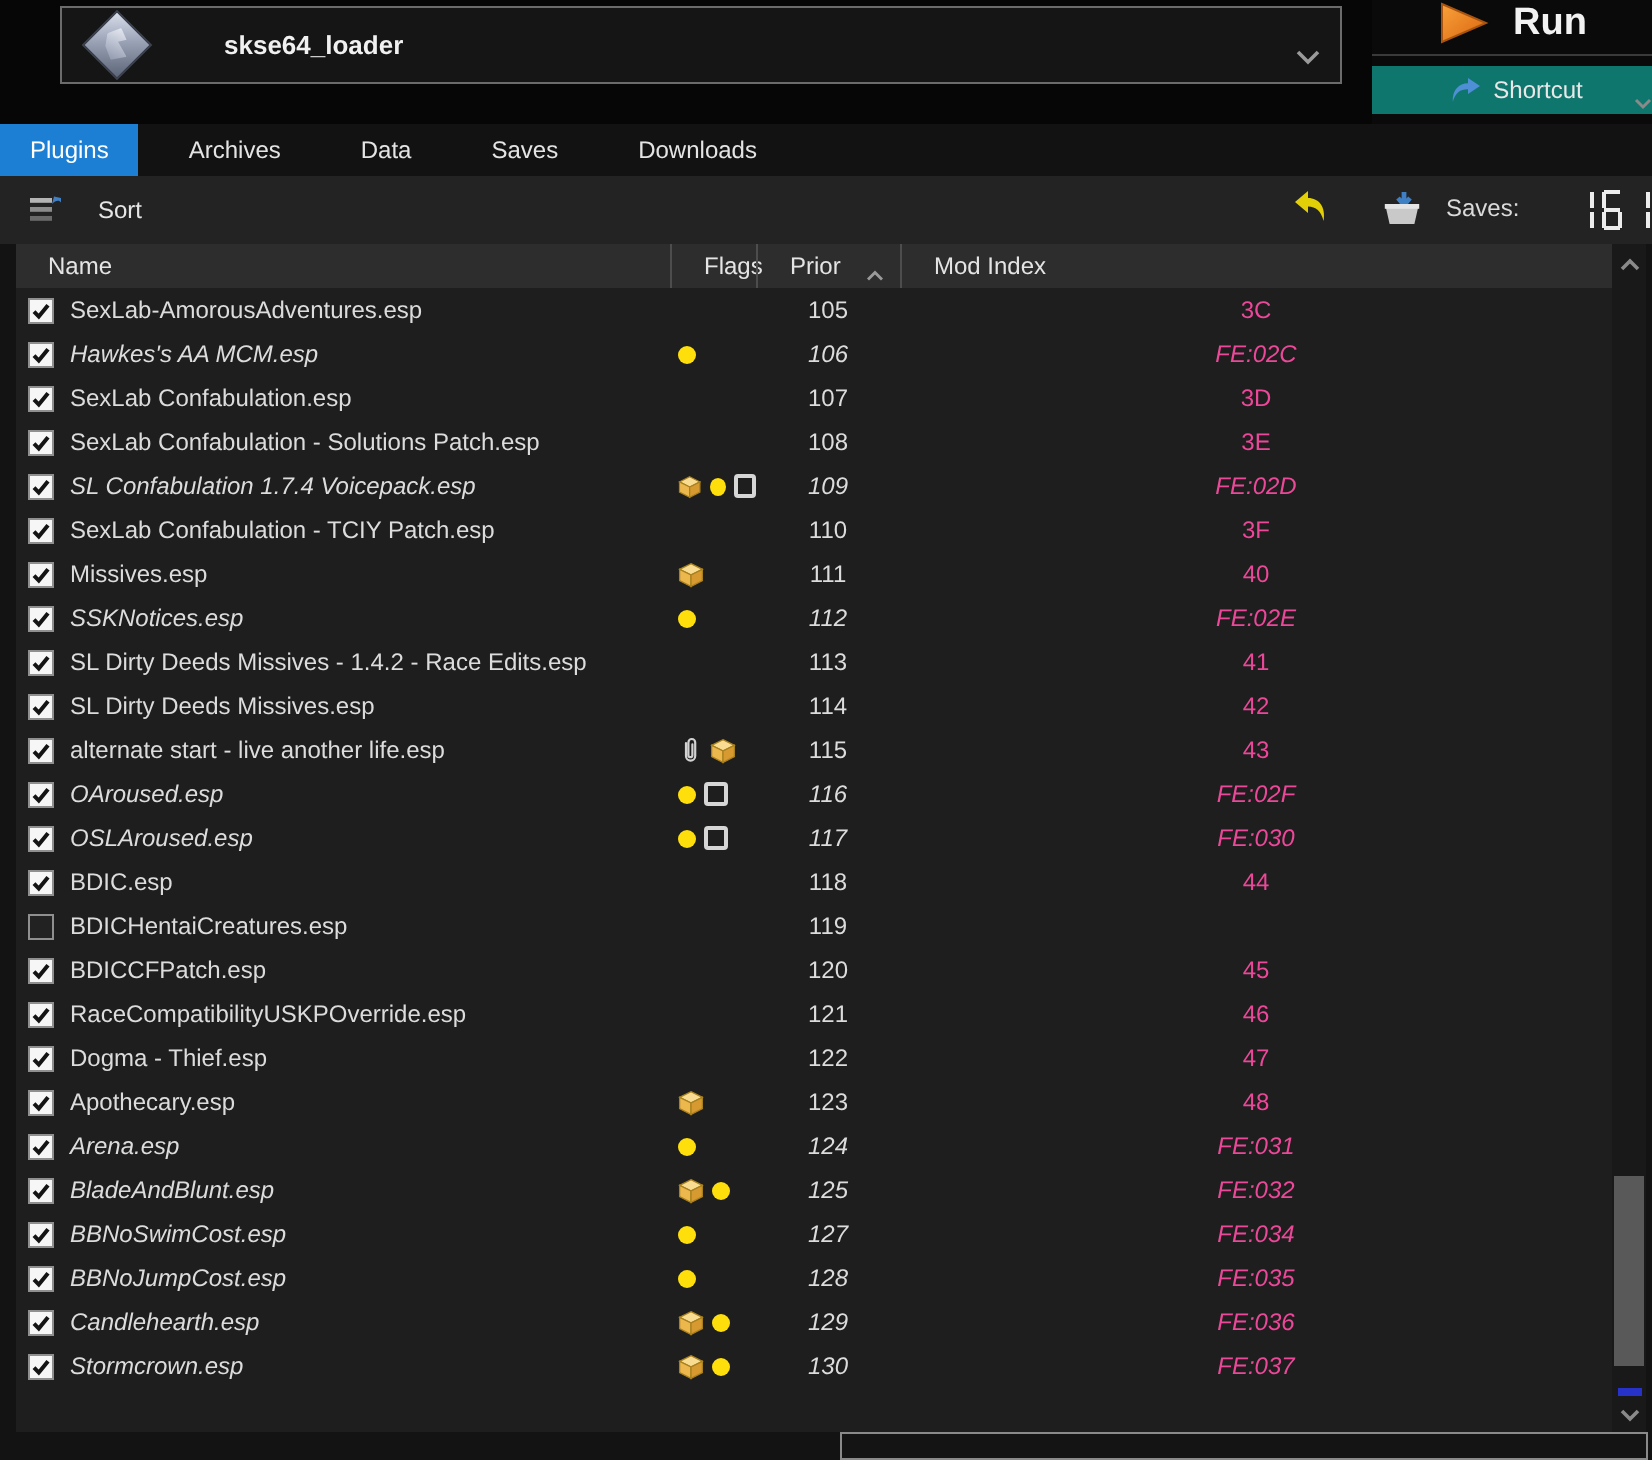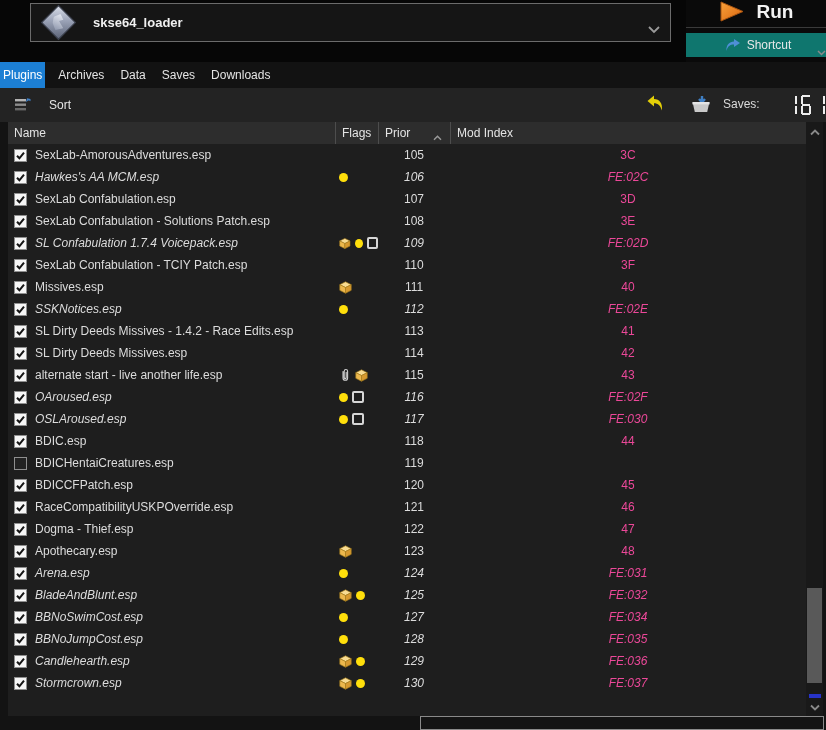--- a/index.html
+++ b/index.html
@@ -3,21 +3,21 @@
 <meta charset="utf-8">
 <style>
   * { margin:0; padding:0; box-sizing:border-box; }
   html,body { background:#000; }
   body { font-family:"Liberation Sans", sans-serif; }
   .app { position:relative; width:826px; height:730px; background:#131313; overflow:hidden; }
 
   
   .topbar { position:absolute; left:0; top:0; width:826px; height:62px; background:#060606; }
   .exe-select { position:absolute; left:30px; top:3px; width:641px; height:39px;
-    border:1px solid #6b6b6b; background:#151515; display:flex; align-items:center; cursor:default; }
+    border:1px solid #6b6b6b; background:#151515; display:flex; align-items:center; cursor:default;gap:19px; }
   .skse-wrap { position:relative; width:44px; height:36px; margin-left:6px; }
   .skse-diamond { position:absolute; left:9px; top:5px; width:25px; height:25px;
     transform:rotate(45deg); background:linear-gradient(135deg,#d9deea 0%,#9aa2b6 45%,#5c6478 100%);
     border:1px solid #3c4250; }
   .skse-inner { position:absolute; left:14px; top:10px; width:15px; height:15px; transform:rotate(45deg);
     background:linear-gradient(160deg,#eef1f8 0%,#8d96ac 100%);
     clip-path:polygon(20% 0,60% 15%,45% 40%,100% 55%,70% 100%,25% 80%,0 45%); opacity:.9; }
   .exe-label { color:#f0f0f0; font-size:13px; font-weight:bold; margin-left:12px; }
   .exe-chevron { position:absolute; right:10px; top:16px; }
 
@@ -26,21 +26,21 @@
     align-items:center; justify-content:center; gap:12px; cursor:pointer; }
   .run-label { color:#f2f2f2; font-size:19px; font-weight:bold; }
   .run-sep { position:absolute; left:0; top:27px; width:140px; height:1px; background:#3a3a3a; }
   .shortcut-button { position:absolute; left:0; top:33px; width:144px; height:24px; background:#0f766e;
     display:flex; align-items:center; justify-content:center; gap:7px; cursor:pointer;text-align:center; }
   .shortcut-label { color:#e8e8e8; font-size:12px; }
   .shortcut-chevron { position:absolute; right:4px; top:9px; }
 
   
   .tabbar { position:absolute; left:0; top:62px; width:826px; height:26px; background:#121212; display:flex; }
-  .tab { height:26px; padding:0 3px; display:flex; align-items:center; color:#e4e4e4;
+  .tab { height:26px; padding:0 15px; display:flex; align-items:center; color:#e4e4e4;
     font-size:12px; cursor:pointer; margin-right:10px; }
   .tab.active { background:#1c7fd4; color:#ffffff; }
 
   
   .toolbar { position:absolute; left:0; top:88px; width:826px; height:34px; background:#232323; }
   .sort-button { position:absolute; left:14px; top:6px; height:22px; display:flex; align-items:center;
     gap:18px; cursor:pointer; }
   .sort-label { color:#e6e6e6; font-size:12px; }
   .undo-button { position:absolute; left:646px; top:7px; width:20px; height:20px; cursor:pointer; }
   .backup-button { position:absolute; left:691px; top:7px; width:20px; height:20px; cursor:pointer; }
@@ -53,21 +53,21 @@
   .seg-b { left:8px; top:1px;  width:2px; height:8px; }
   .seg-c { left:8px; top:11px; width:2px; height:8px; }
   .seg-d { left:1px; top:18px; width:8px; height:2px; }
   .seg-e { left:0;   top:11px; width:2px; height:8px; }
   .seg-f { left:0;   top:1px;  width:2px; height:8px; }
   .seg-g { left:1px; top:9px;  width:8px; height:2px; }
 
   
   .table { position:absolute; left:8px; top:122px; width:798px; height:594px; background:#1e1e1e; }
   .thead { display:grid; grid-template-columns:327px 43px 72px 356px; height:22px; background:#2d2d2d; }
-  .th { display:flex; align-items:center; padding:0 6px; color:#e4e4e4; font-size:12px; cursor:pointer; position:relative; }
+  .th { display:flex; align-items:center; padding:0 16px; color:#e4e4e4; font-size:12px; cursor:pointer; position:relative; }
   .th + .th { border-left:1px solid #4d4d4d; }
   .th .sort-ind { position:absolute; right:8px; top:8px; }
   .rows { position:absolute; left:0; top:22px; width:798px; height:572px; overflow:hidden; }
   .prow { display:grid; grid-template-columns:327px 43px 72px 356px; height:22px; align-items:center; cursor:default; }
   .cell-name { display:flex; align-items:center; gap:8px; padding-left:6px; color:#dcdcdc; font-size:12px;
     white-space:nowrap; overflow:hidden; }
   .cell-flags { display:flex; align-items:center; gap:4px; padding-left:4px; }
   .cell-prior { text-align:center; color:#dcdcdc; font-size:12px; }
   .cell-index { text-align:center; color:#ec4899; font-size:12px; }
   .light .cell-name, .light .cell-prior, .light .cell-index { font-style:italic; }

